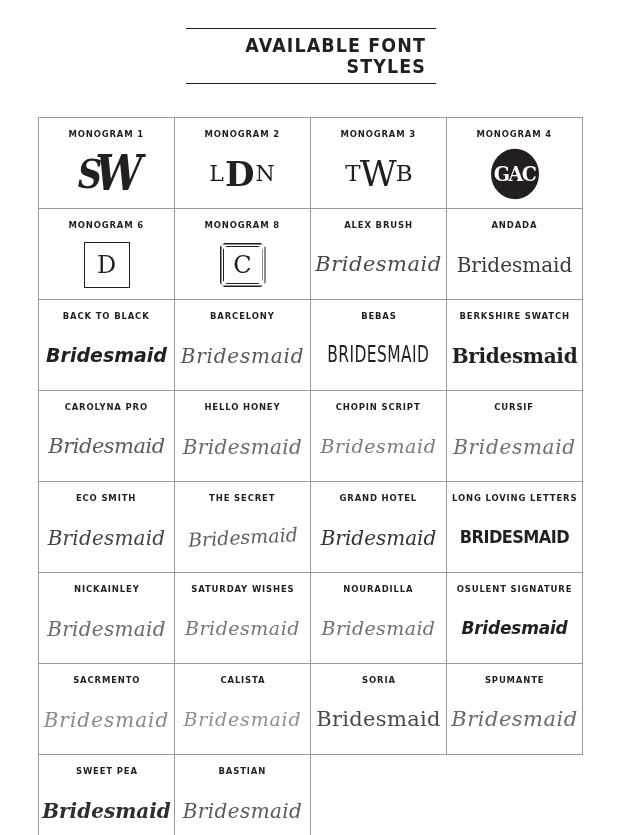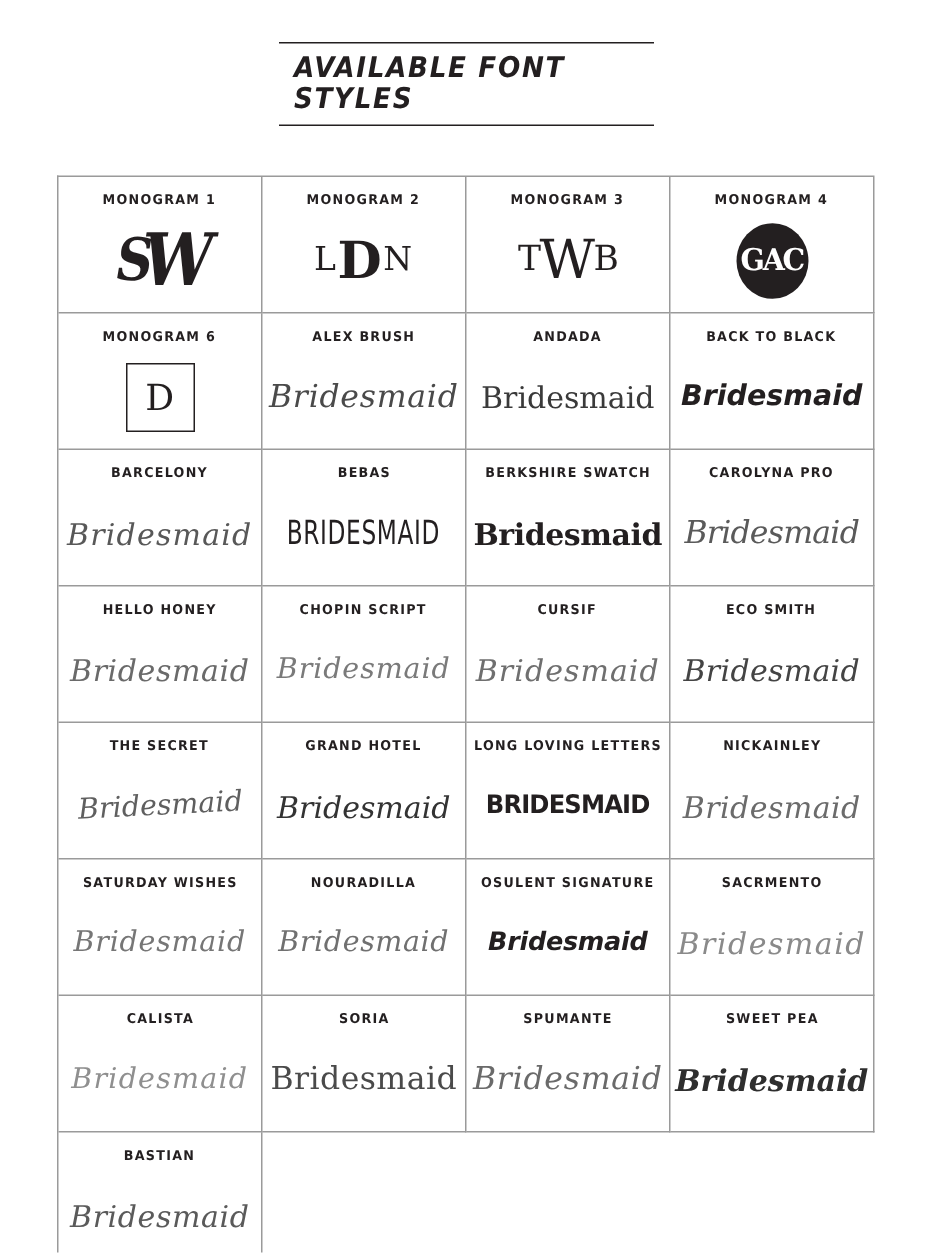--- a/index.html
+++ b/index.html
@@ -21,22 +21,21 @@
     height: 835px;
     box-sizing: border-box;
     padding: 0;
     position: relative;
   }
 
   
   .title-wrap {
     margin: 28px auto 0 auto;
     width: 250px;
-    text-align: left;
-    font-style: italic;
+    text-align: right;
   }
   .title-rule {
     height: 1px;
     background: #231f20;
     width: 100%;
   }
   .title-text {
     font-family: "DejaVu Sans", sans-serif;
     font-weight: bold;
     font-size: 19px;
@@ -275,20 +274,28 @@
       </div>
       <div class="cell">
         <div class="cell-label">MONOGRAM 6</div>
         <div class="sample">
           <div class="mono mono-6">
             <span>D</span>
           </div>
         </div>
       </div>
       <div class="cell">
+        <div class="cell-label">MONOGRAM 8</div>
+        <div class="sample">
+          <div class="mono mono-8">
+            <span>C</span>
+          </div>
+        </div>
+      </div>
+      <div class="cell">
         <div class="cell-label">ALEX BRUSH</div>
         <div class="sample">
           <div class="s-alexbrush">Bridesmaid</div>
         </div>
       </div>
       <div class="cell">
         <div class="cell-label">ANDADA</div>
         <div class="sample">
           <div class="s-andada">Bridesmaid</div>
         </div>

